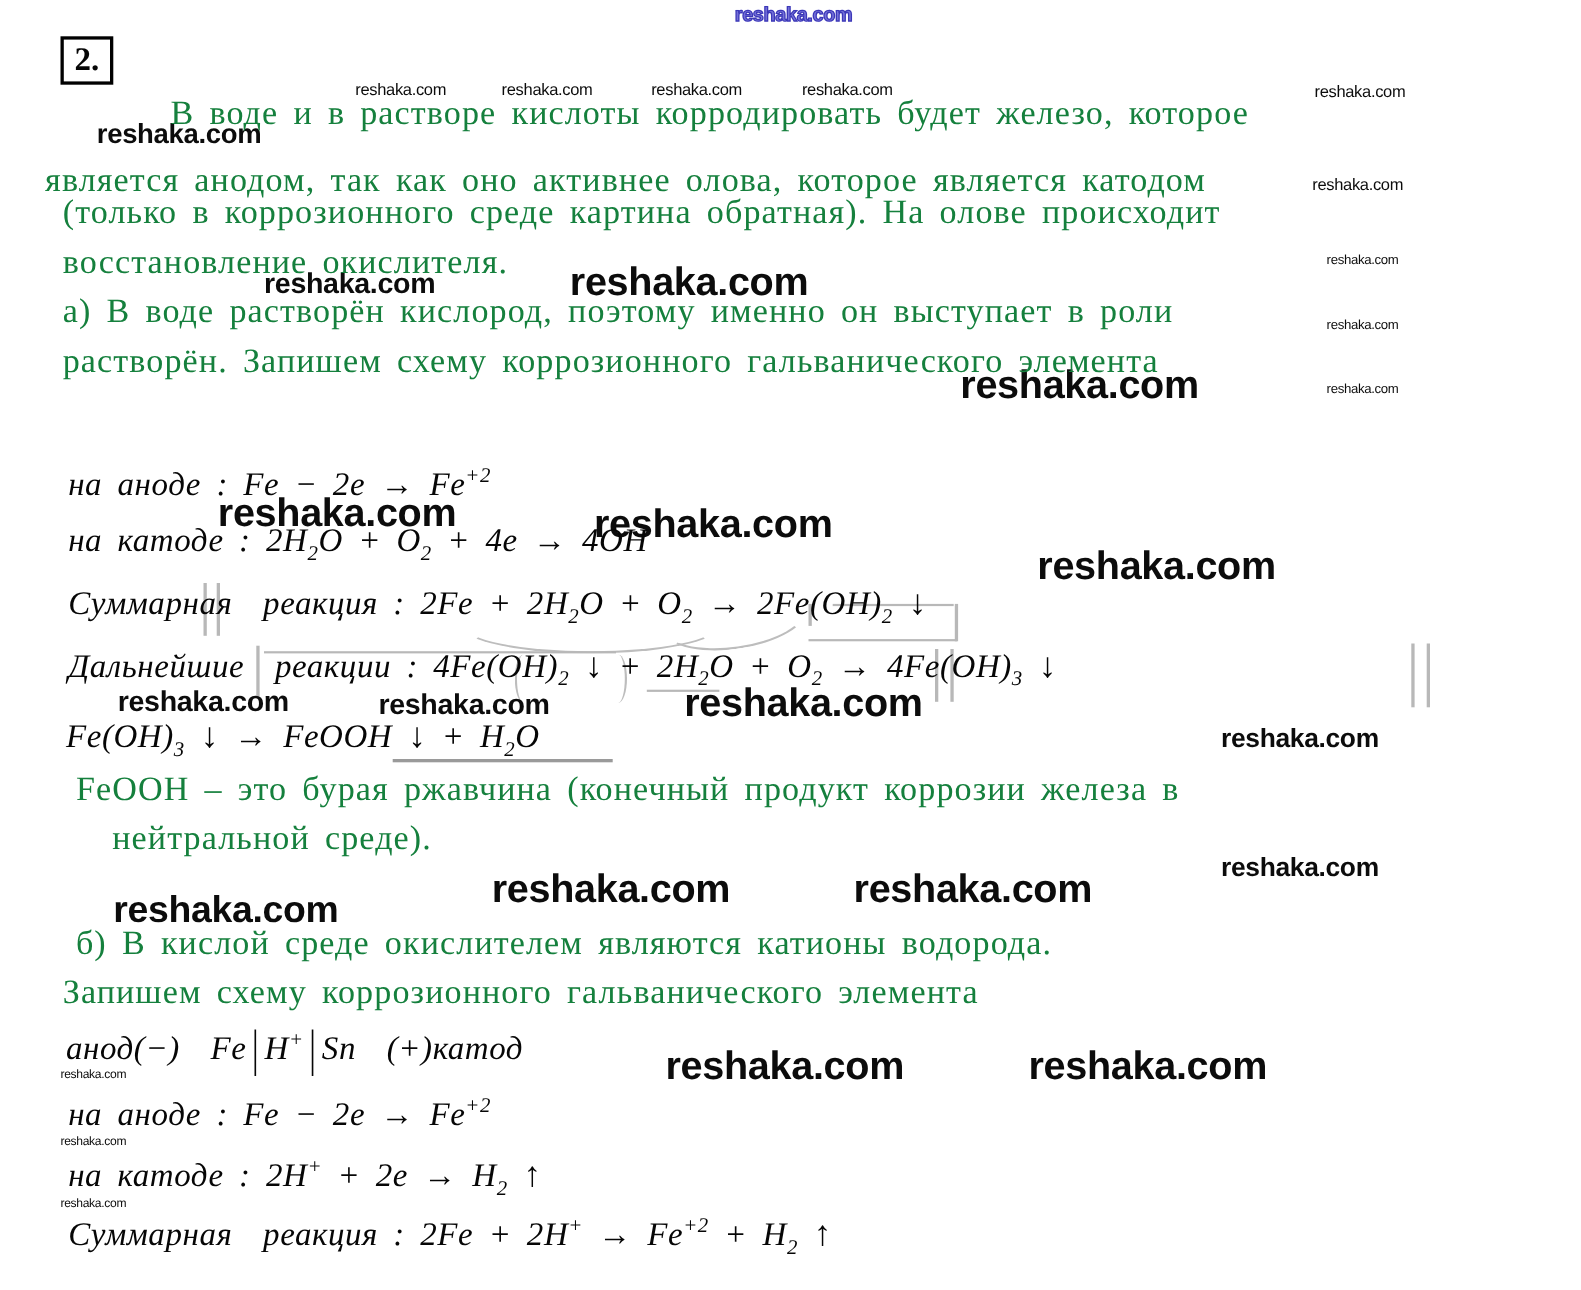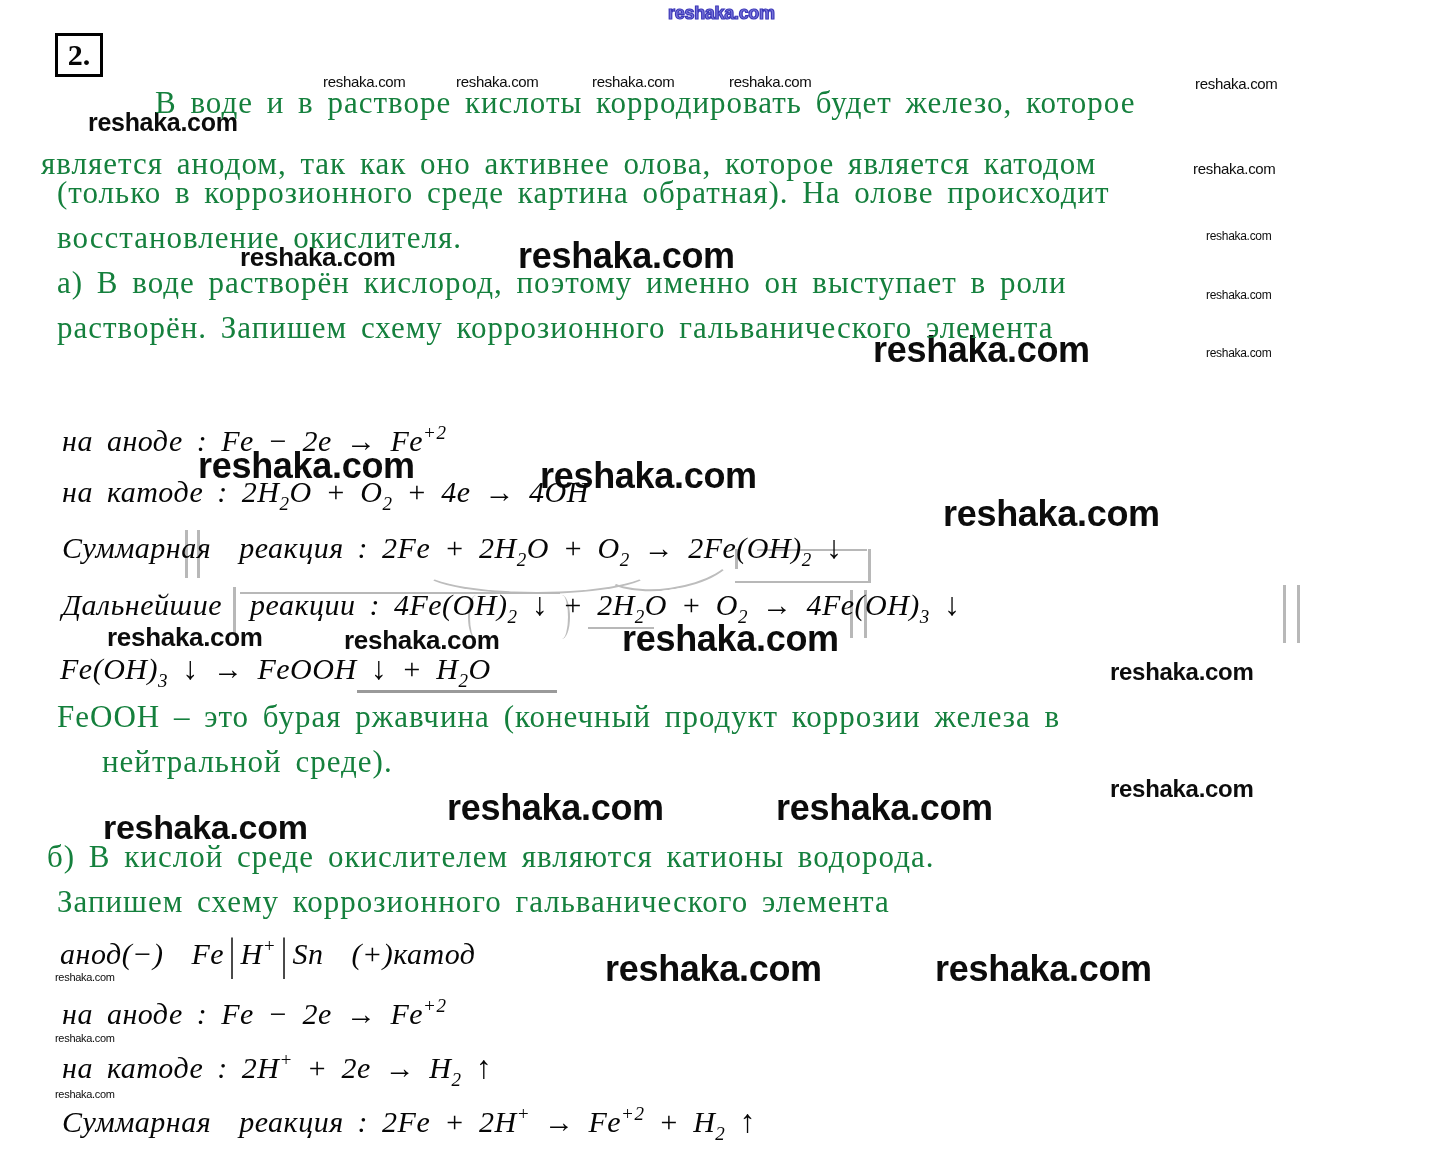--- a/index.html
+++ b/index.html
@@ -49,24 +49,24 @@
 
   <div class="line" style="left:57px;top:264px;">а) В воде растворён кислород, поэтому именно он выступает в роли</div>
   <div class="line" style="left:57px;top:309px;">растворён. Запишем схему коррозионного гальванического элемента</div>
 
   <div class="eq" style="left:62px;top:422px;"><span class="t-n">на аноде : Fe − 2e → Fe</span><span class="t-sup">+2</span></div>
   <div class="eq" style="left:62px;top:475px;text-align:right;"><span class="t-n">на катоде : 2H</span><span class="t-sub">2</span><span class="t-n">O + O</span><span class="t-sub">2</span><span class="t-n"> + 4e → 4OH</span></div>
   <div class="eq" style="left:62px;top:529px;"><span class="t-n">Суммарная  реакция : 2Fe + 2H</span><span class="t-sub">2</span><span class="t-n">O + O</span><span class="t-sub">2</span><span class="t-n"> → 2Fe</span><span class="t-n">(OH)</span><span class="t-sub">2</span><span class="t-arr"> ↓</span></div>
   <div class="eq" style="left:62px;top:586px;"><span class="t-n">Дальнейшие  реакции : 4Fe</span><span class="t-n">(OH)</span><span class="t-sub">2</span><span class="t-arr"> ↓</span><span class="t-n"> + 2H</span><span class="t-sub">2</span><span class="t-n">O + O</span><span class="t-sub">2</span><span class="t-n"> → 4Fe</span><span class="t-n">(OH)</span><span class="t-sub">3</span><span class="t-arr"> ↓</span></div>
   <div class="eq" style="left:60px;top:650px;"><span class="t-n">Fe</span><span class="t-n">(OH)</span><span class="t-sub">3</span><span class="t-arr"> ↓</span><span class="t-n"> → FeOOH</span><span class="t-arr"> ↓</span><span class="t-n"> + H</span><span class="t-sub">2</span><span class="t-n">O</span></div>
 
-  <div class="line" style="left:57px;top:698px;">FeOOH – это бурая ржавчина (конечный продукт коррозии железа в</div>
+  <div class="line" style="left:69px;top:698px;">FeOOH – это бурая ржавчина (конечный продукт коррозии железа в</div>
   <div class="line" style="left:57px;top:743px;margin-left:45px;">нейтральной среде).</div>
 
-  <div class="line" style="left:47px;top:838px;">б) В кислой среде окислителем являются катионы водорода.</div>
+  <div class="line" style="left:69px;top:838px;">б) В кислой среде окислителем являются катионы водорода.</div>
   <div class="line" style="left:57px;top:883px;">Запишем схему коррозионного гальванического элемента</div>
 
   <div class="eq" style="left:60px;top:935px;"><span class="t-n">анод</span><span class="t-n">(−)</span><span class="t-n">  Fe</span><span class="t-bar">|</span><span class="t-n">H</span><span class="t-sup">+</span><span class="t-bar">|</span><span class="t-n">Sn  </span><span class="t-n">(+)</span><span class="t-n">катод</span></div>
   <div class="eq" style="left:62px;top:995px;"><span class="t-n">на аноде : Fe − 2e → Fe</span><span class="t-sup">+2</span></div>
   <div class="eq" style="left:62px;top:1049px;"><span class="t-n">на катоде : 2H</span><span class="t-sup">+</span><span class="t-n"> + 2e → H</span><span class="t-sub">2</span><span class="t-arr"> ↑</span></div>
   <div class="eq" style="left:62px;top:1103px;"><span class="t-n">Суммарная  реакция : 2Fe + 2H</span><span class="t-sup">+</span><span class="t-n"> → Fe</span><span class="t-sup">+2</span><span class="t-n"> + H</span><span class="t-sub">2</span><span class="t-arr"> ↑</span></div>
 
   <div class="gv" style="left:185px;top:530px;height:48px;"></div>
   <div class="gv" style="left:197px;top:530px;height:48px;"></div>
   <div class="garc" style="left:420px;top:544px;width:230px;height:46px;"></div>

